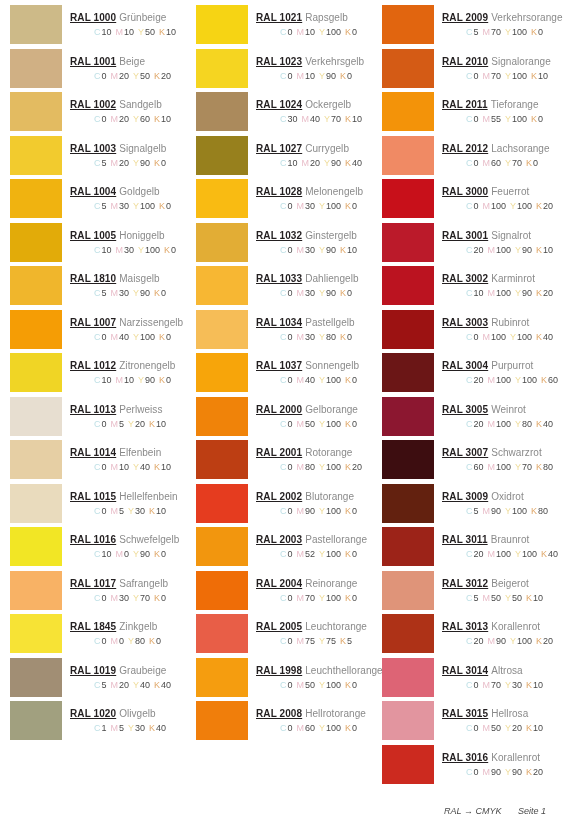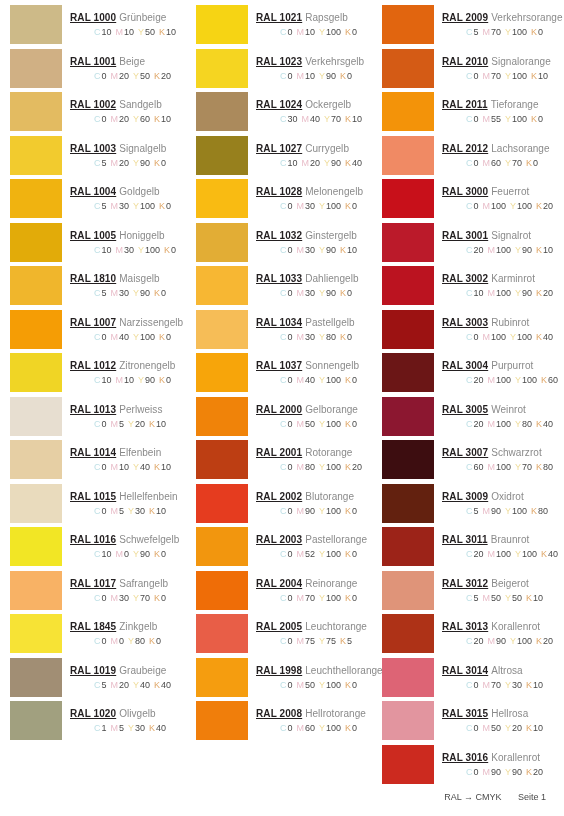--- a/index.html
+++ b/index.html
@@ -74,28 +74,29 @@
   }
   .ch{ font-weight:normal; }
   .ch-c{ color:#bfe0e6; }
   .ch-m{ color:#e8bcc8; }
   .ch-y{ color:#efdc9a; }
   .ch-k{ color:#e0a86a; }
   .num{ color:#4a4a4a; margin-left:1px; margin-right:4px; }
   .footer{
     position:absolute;
     left:0;
-    bottom:14px;
+    bottom:0;
     width:564px;
     text-align:right;
     padding-right:18px;
     box-sizing:border-box;
     font-size:9px;
     color:#4a4a4a;
     white-space:nowrap;
+    font-style:italic;
   }
   .footer .pagelabel{ margin-left:14px; }
 </style>
 </head>
 <body>
 
 <div id="sheet">
   <div class="columns">
     <div class="column">
         <div class="row">

